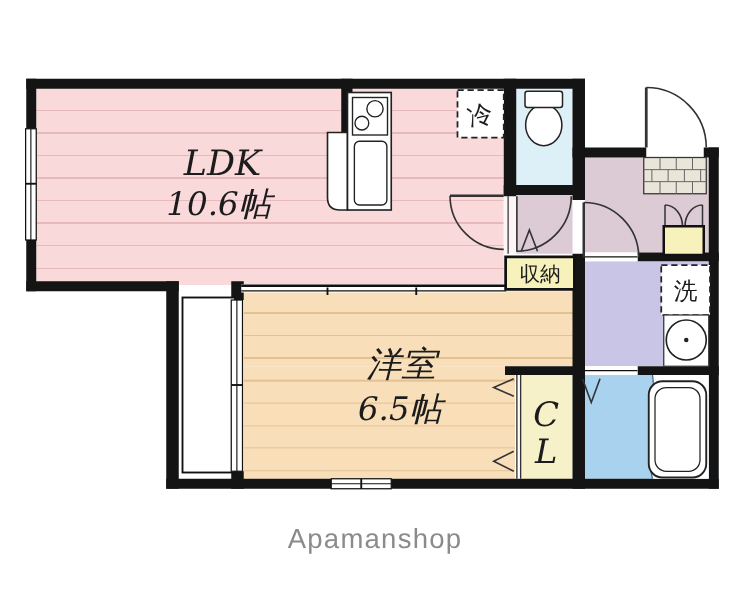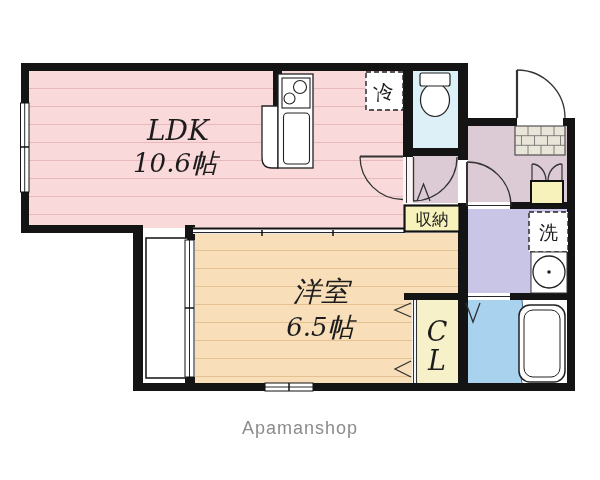--- a/index.html
+++ b/index.html
@@ -20,21 +20,21 @@
   .bathroom{left:468px;top:300px;width:99px;height:83px;background:#a9d2ef;}
   .toiletroom{left:413px;top:71px;width:45px;height:77px;background:#ddeff7;}
   .closet{left:417px;top:300px;width:41px;height:83px;background:#f6f1c9;}
   svg.overlay{position:absolute;left:0;top:0;}
   .wall{fill:#141414;}
   .fix{fill:#ffffff;stroke:#222;}
   .door{fill:none;stroke:#333;stroke-width:1.3;}
   .lbl{fill:#1c1c1c;font-style:italic;}
   .lbl-s{fill:#1c1c1c;}
   .footer{position:absolute;left:0;top:418px;width:600px;text-align:center;
-    font-family:"Liberation Sans", sans-serif;font-size:18px;color:#8b8b8b;letter-spacing:1px;}
+    font-family:"Liberation Sans", sans-serif;font-size:22px;color:#8b8b8b;letter-spacing:1px;}
 </style>
 </head>
 <body>
 
 <div class="canvas">
 
   <div class="floor ldk-floor"></div>
   <div class="floor west-floor-a"></div>
   <div class="floor west-floor-b"></div>
   <div class="floor vestibule"></div>

